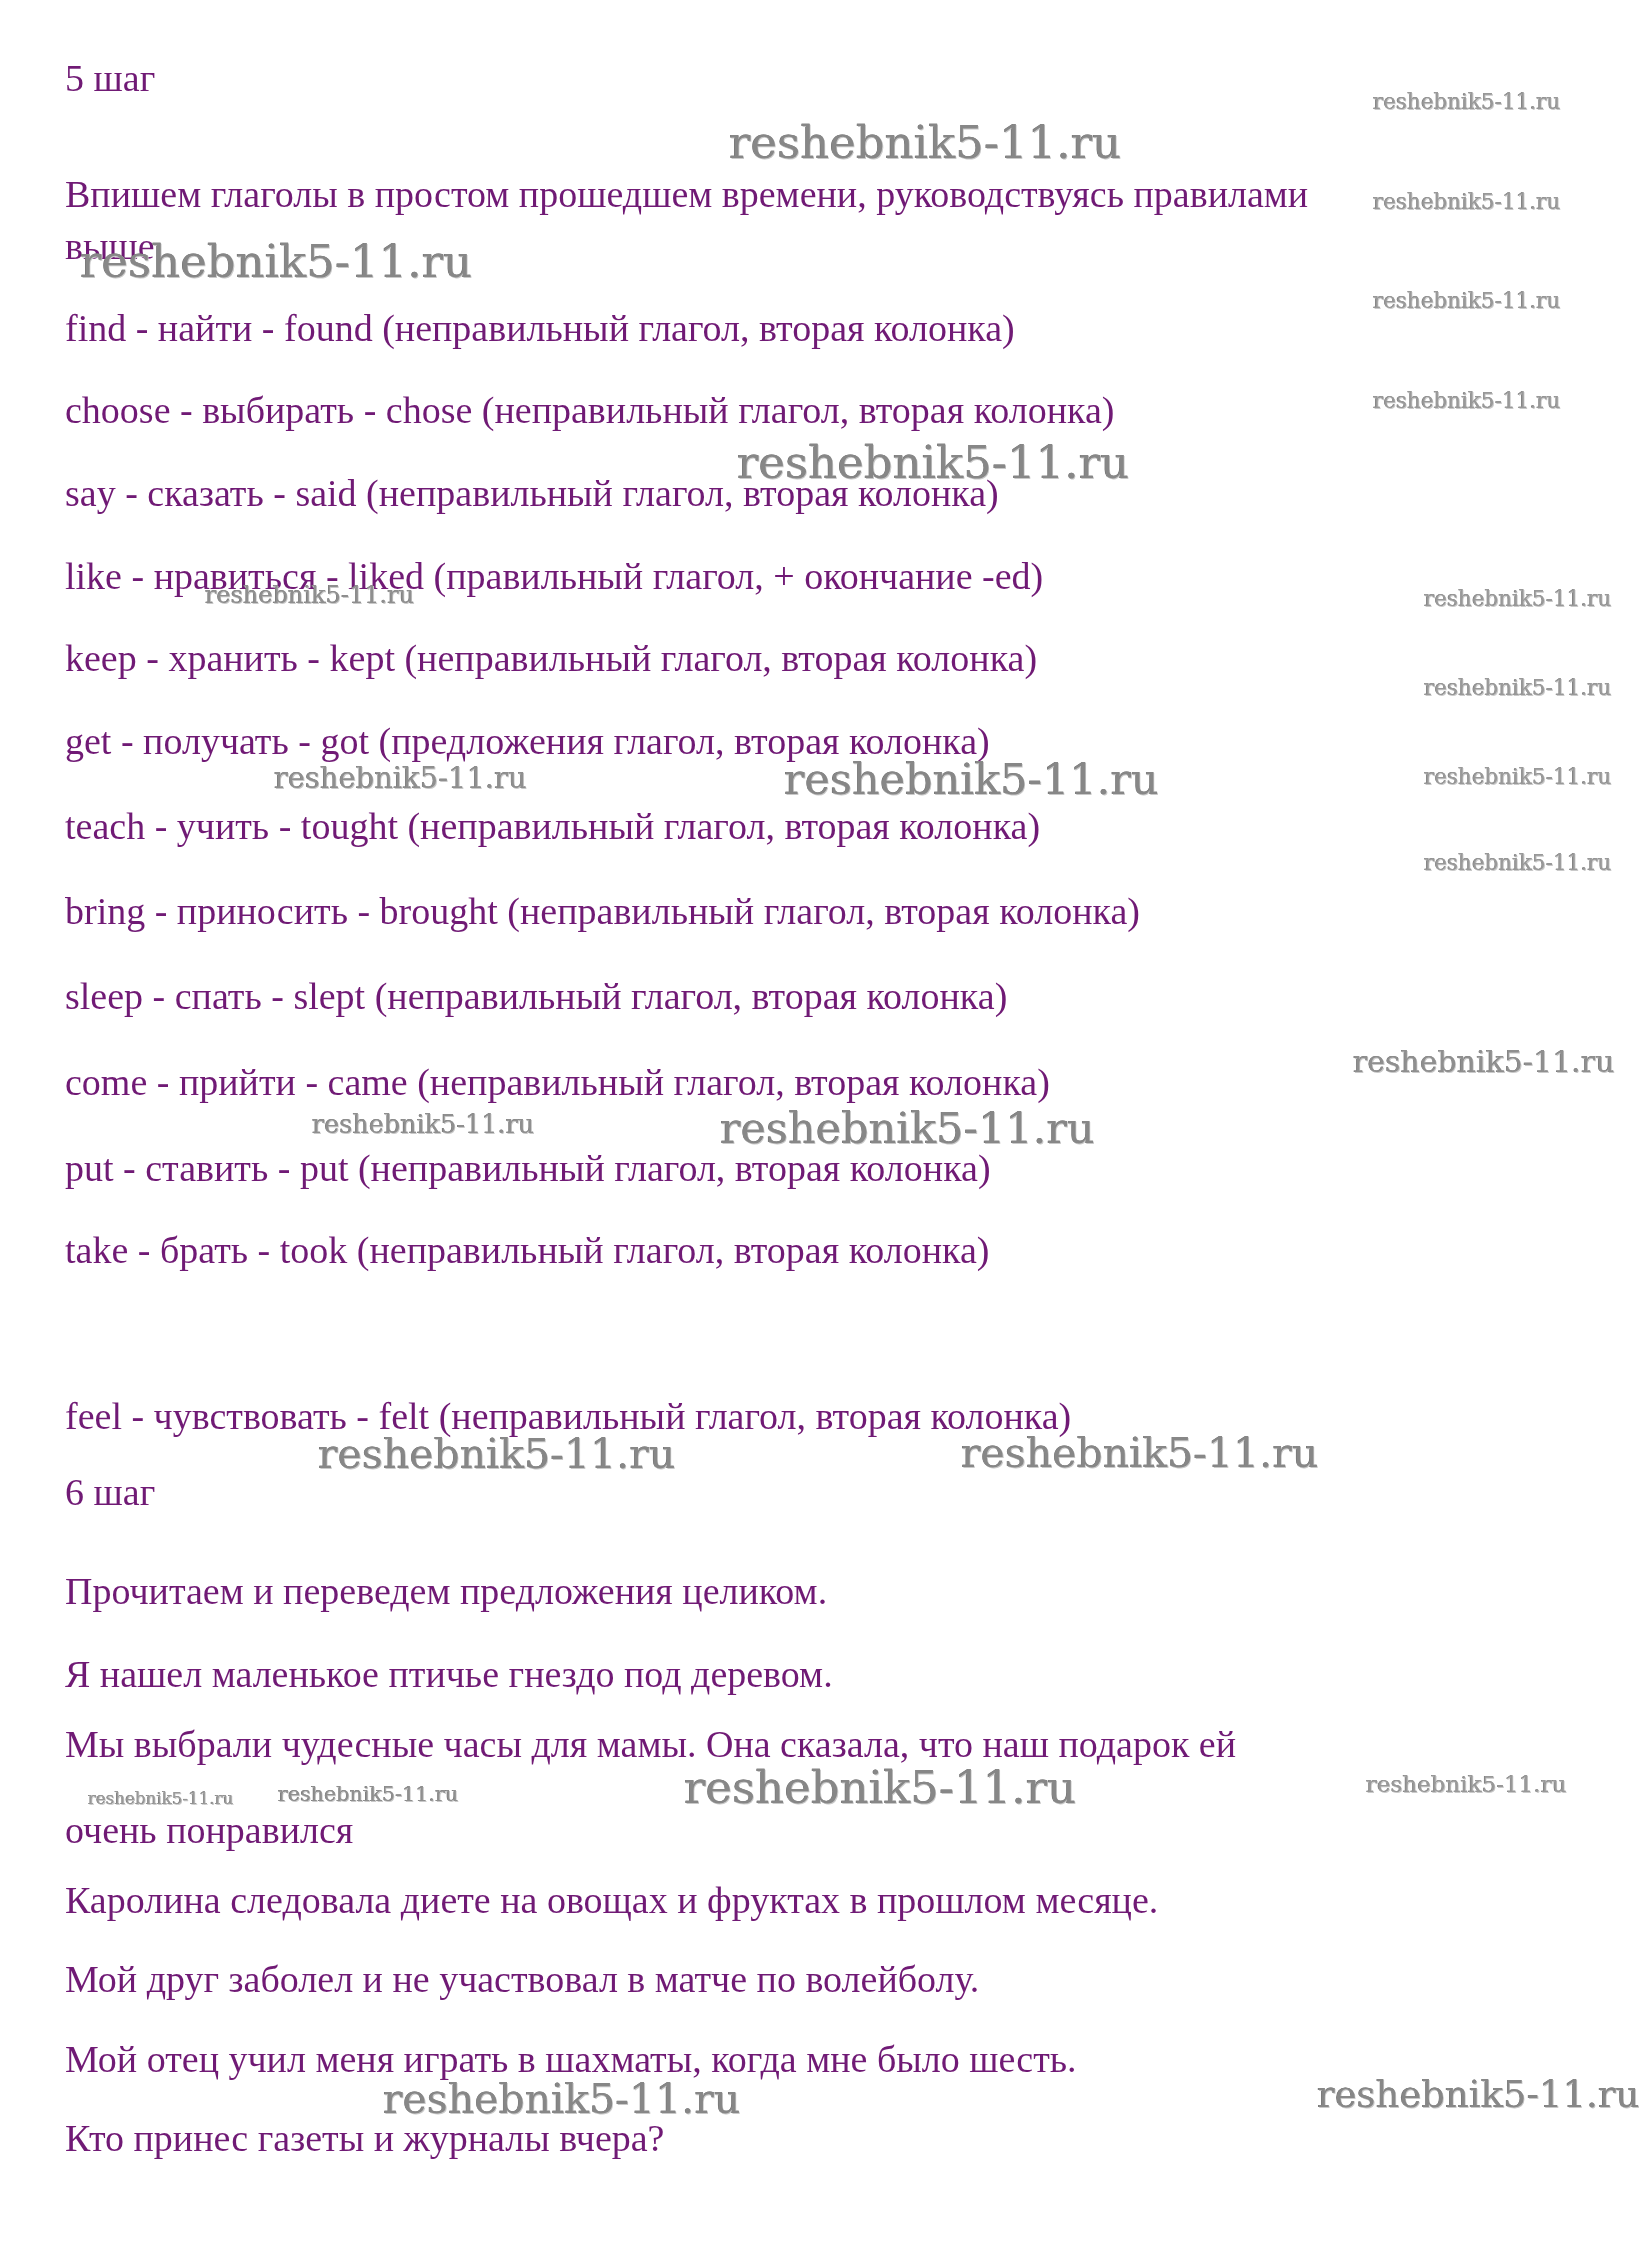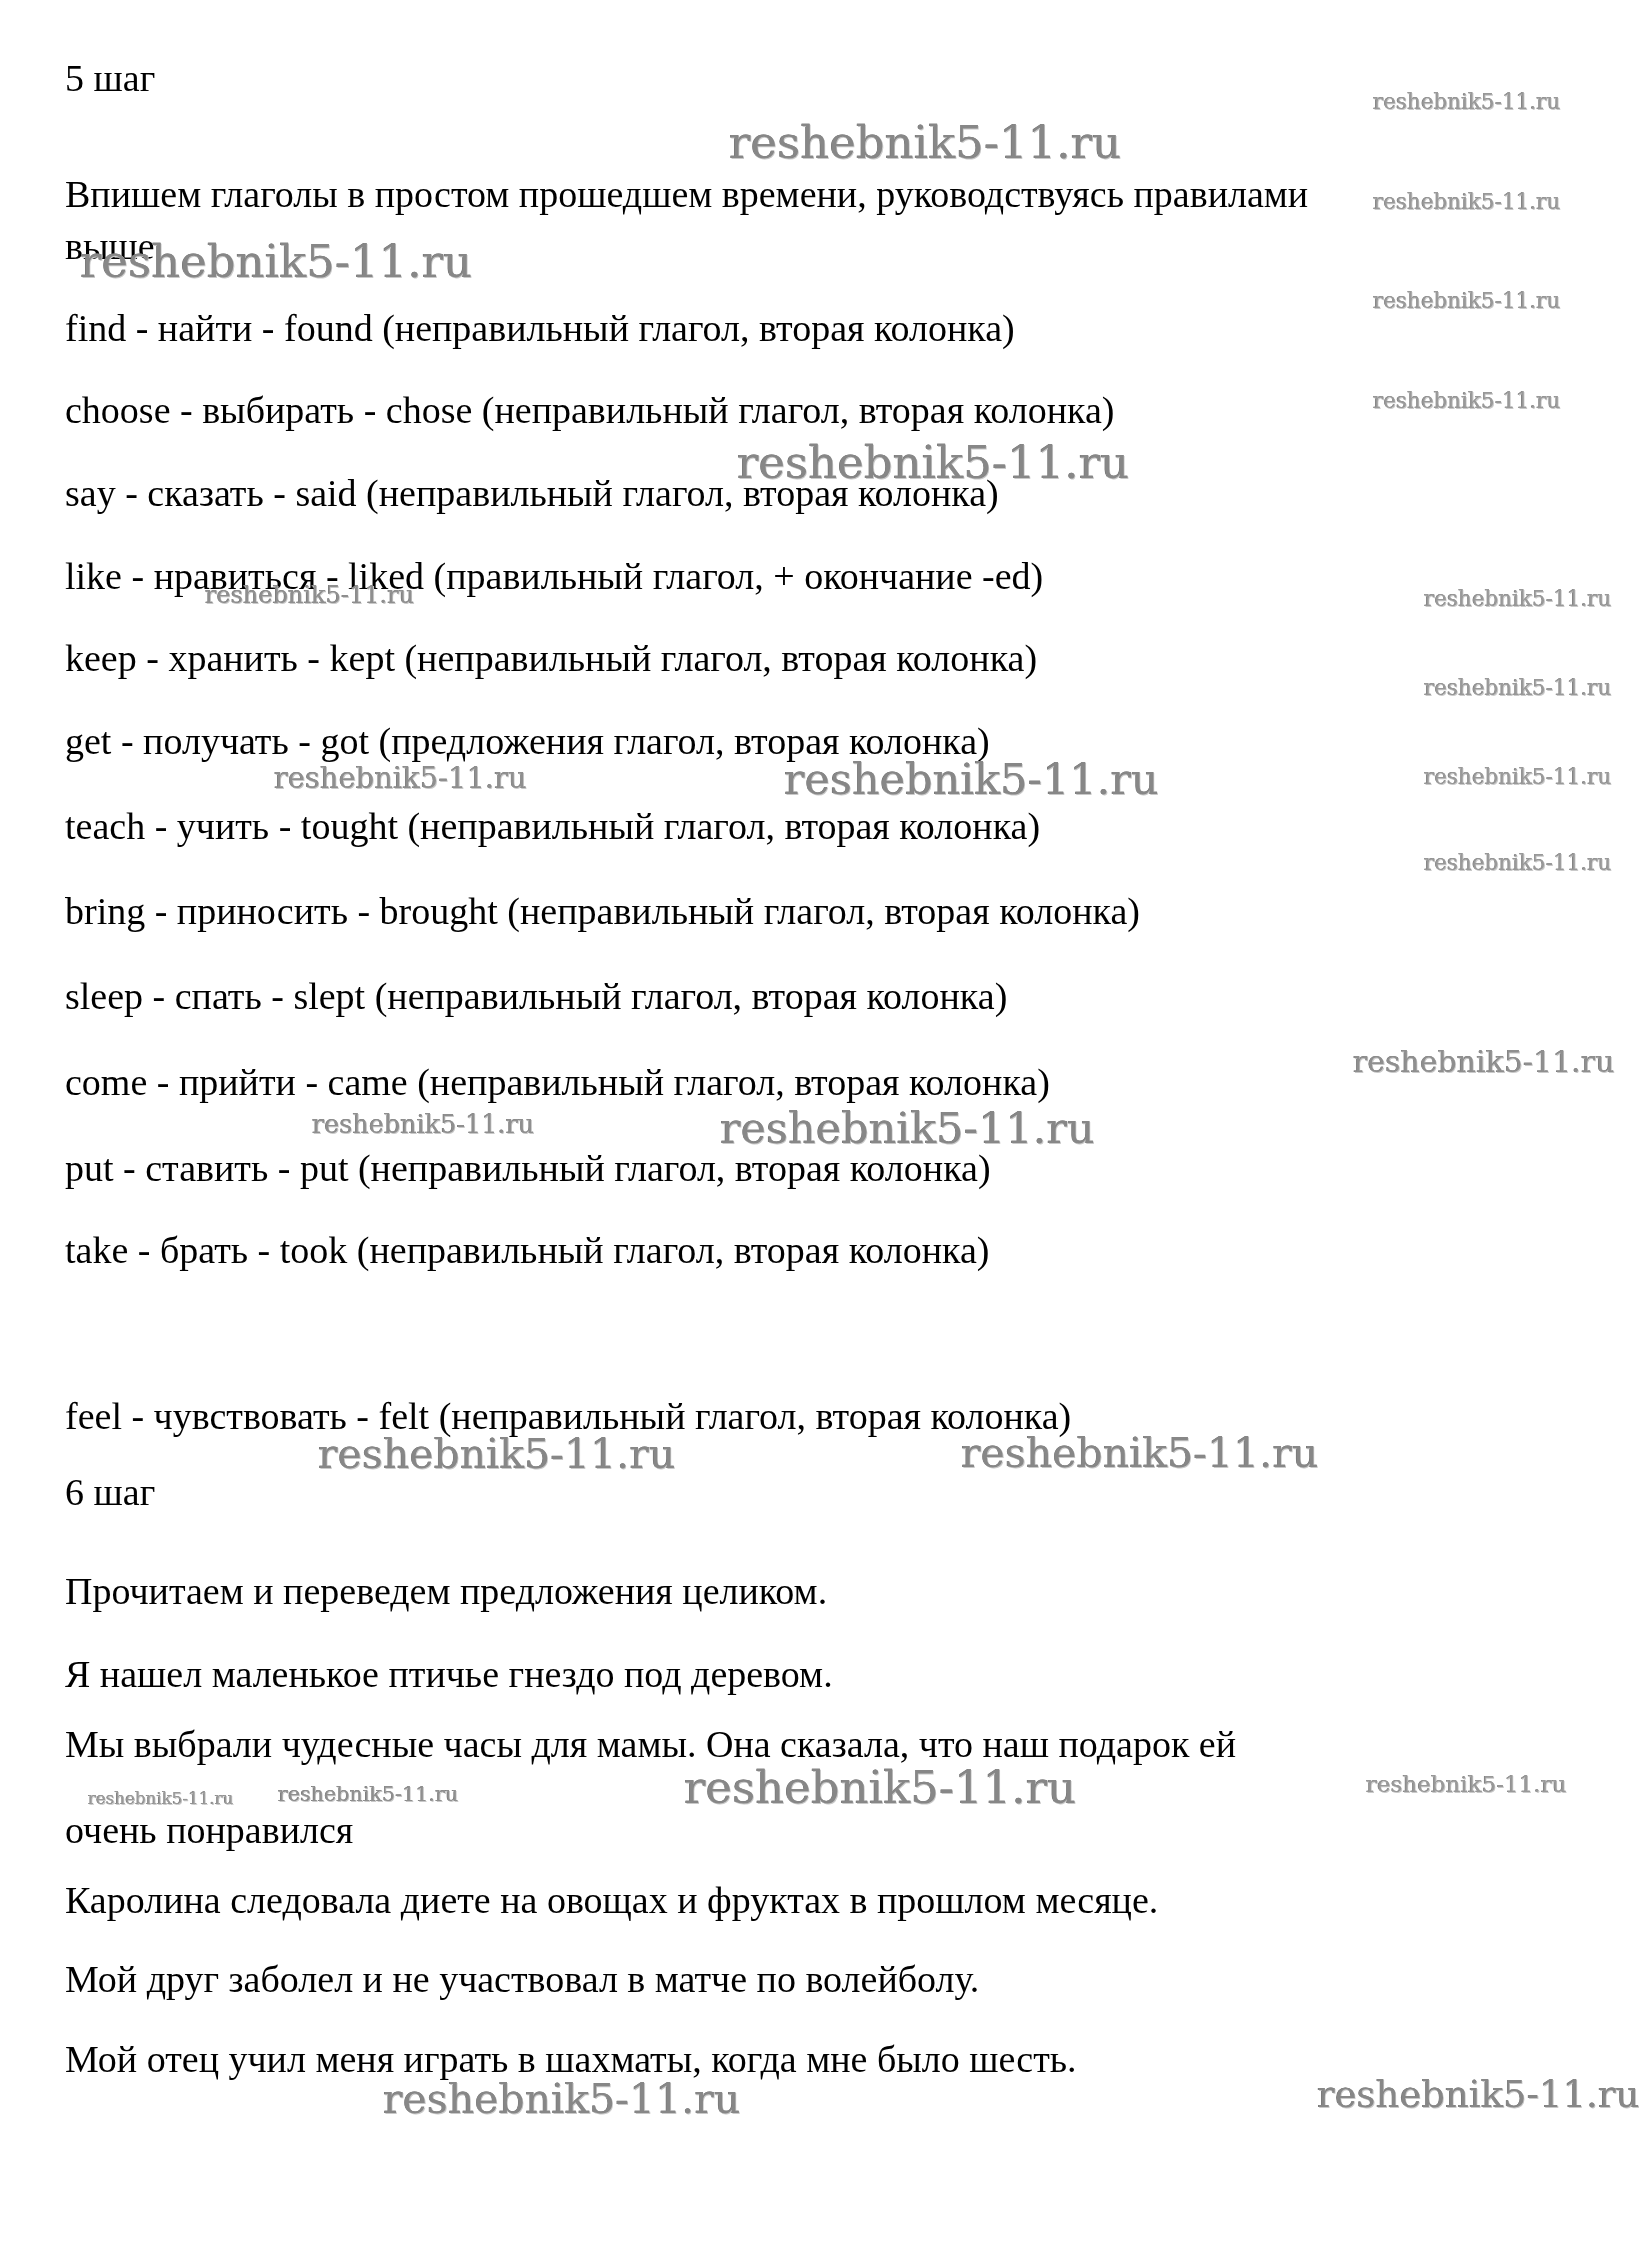--- a/index.html
+++ b/index.html
@@ -12,21 +12,21 @@
     width: 1644px;
     height: 2250px;
     background: #ffffff;
     overflow: hidden;
     font-family: "Liberation Serif", "DejaVu Serif", serif;
   }
   .line {
     position: absolute;
     left: 65px;
     right: 48px;
-    color: #000000;
+    color: #701a75;
     font-size: 38px;
     line-height: 45px;
     white-space: nowrap;
     letter-spacing: 0px;
   }
   .wm {
     position: absolute;
     font-family: "DejaVu Serif", "Liberation Serif", serif;
     font-weight: normal;
     color: #8f8f8f;
@@ -62,20 +62,21 @@
   <div class="line" style="top:1394px">feel - чувствовать - felt (неправильный глагол, вторая колонка)</div>
 
   <div class="line" style="top:1470px">6 шаг</div>
   <div class="line" style="top:1569px">Прочитаем и переведем предложения целиком.</div>
   <div class="line" style="top:1652px">Я нашел маленькое птичье гнездо под деревом.</div>
   <div class="line" style="top:1722px">Мы выбрали чудесные часы для мамы. Она сказала, что наш подарок ей</div>
   <div class="line" style="top:1808px">очень понравился</div>
   <div class="line" style="top:1878px">Каролина следовала диете на овощах и фруктах в прошлом месяце.</div>
   <div class="line" style="top:1957px">Мой друг заболел и не участвовал в матче по волейболу.</div>
   <div class="line" style="top:2037px">Мой отец учил меня играть в шахматы, когда мне было шесть.</div>
+  <div class="line" style="top:2116px">Кто принес газеты и журналы вчера?</div>
 
   <div class="wm big" style="left:729px;  top:116px;  font-size:45px">reshebnik5-11.ru</div>
   <div class="wm big" style="left:80px;  top:235px;  font-size:45px">reshebnik5-11.ru</div>
   <div class="wm big" style="left:737px;  top:436px;  font-size:45px">reshebnik5-11.ru</div>
   <div class="wm" style="left:205px;  top:581px;  font-size:24px">reshebnik5-11.ru</div>
   <div class="wm" style="left:274px;  top:761px;  font-size:29px">reshebnik5-11.ru</div>
   <div class="wm big" style="left:784px;  top:754px;  font-size:43px">reshebnik5-11.ru</div>
   <div class="wm" style="left:312px;  top:1109px; font-size:25.5px">reshebnik5-11.ru</div>
   <div class="wm big" style="left:720px;  top:1103px; font-size:43px">reshebnik5-11.ru</div>
   <div class="wm" style="left:1353px; top:1044px; font-size:30px">reshebnik5-11.ru</div>

